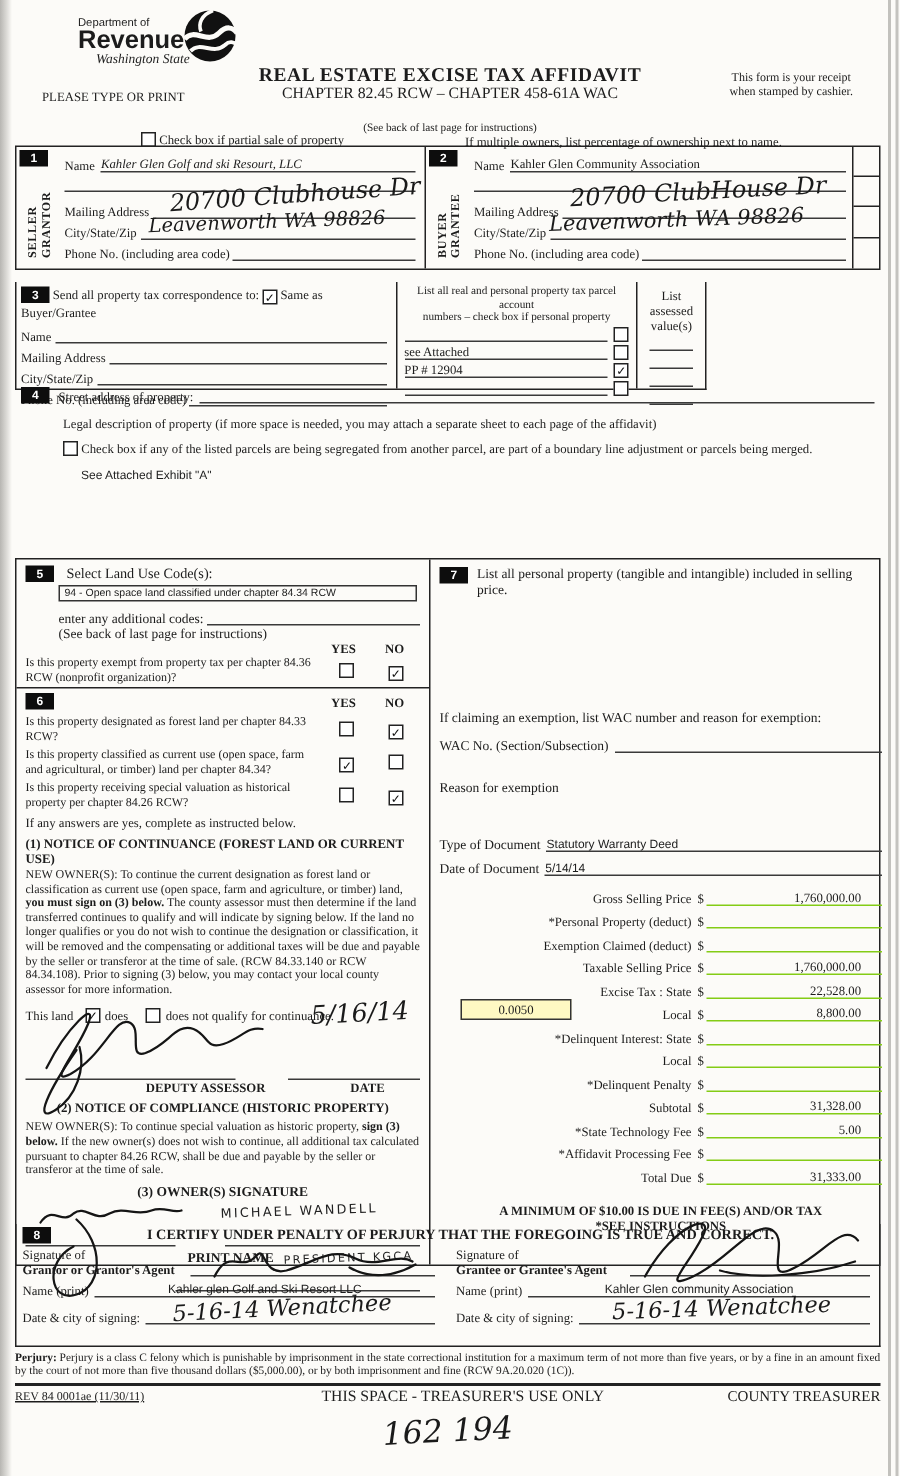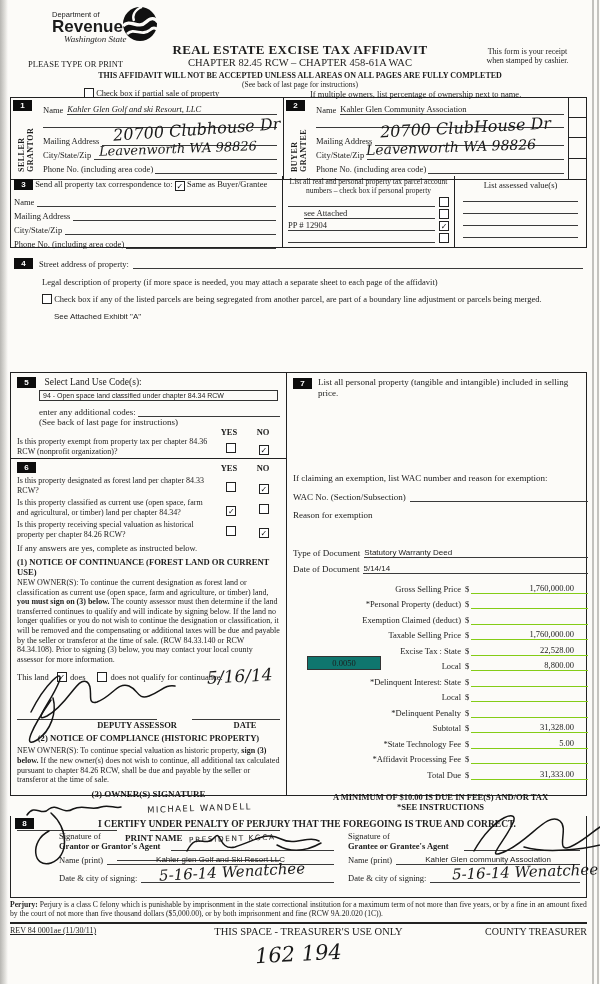--- a/index.html
+++ b/index.html
@@ -26,21 +26,21 @@
   .rot { writing-mode:vertical-rl; transform:rotate(180deg); font:bold 8px "Liberation Serif",serif;
          letter-spacing:.5px; line-height:9px; }
   .row { display:flex; align-items:flex-end; }
   svg.sig { position:absolute; overflow:visible; pointer-events:none; }
   svg.sig path { fill:none; stroke:#151515; stroke-width:1.5; stroke-linecap:round; }
   
   .mrow { position:relative; display:flex; align-items:flex-end; height:15.5px; font-size:8.5px; }
   .mlabel { width:168px; text-align:right; white-space:nowrap; }
   .dollar { margin:0 2px 0 4px; }
   .mline { flex:1; border-bottom:1px solid #84cc16; text-align:right; font-size:8.5px; padding-right:14px; }
-  .ratebox { position:absolute; left:14px; bottom:1px; border:1.5px solid #333; background:#0f766e;
+  .ratebox { position:absolute; left:14px; bottom:1px; border:1.5px solid #333; background:#fef9c3;
              width:74px; text-align:center; font-size:8.5px; padding:1px 0; }
   .qrow { display:flex; margin-top:3px; }
   .qtext { width:208px; font-size:8px; line-height:9.5px; }
   .qyes,.qno { width:34px; text-align:center; }
   .para { font-size:8px; line-height:9.6px; text-align:left; }
 </style>
 </head>
 <body>
 
 <div class="page">
@@ -61,23 +61,22 @@
       </svg>
     </div>
   </div>
   <div class="abs ctr b" style="left:120px;top:42px;width:360px;font-size:13px;letter-spacing:.4px;">REAL ESTATE EXCISE TAX AFFIDAVIT</div>
   <div class="abs ctr" style="left:120px;top:57px;width:360px;font-size:10.5px;">CHAPTER 82.45 RCW – CHAPTER 458-61A WAC</div>
   <div class="abs lbl" style="left:28px;top:59px;">PLEASE TYPE OR PRINT</div>
   <div class="abs sm" style="left:465px;top:47px;width:125px;text-align:center;">
     <div>This form is your receipt</div>
     <div>when stamped by cashier.</div>
   </div>
-  <div class="abs ctr b sm" style="left:0;top:71px;width:600px;">THIS AFFIDAVIT WILL NOT BE ACCEPTED UNLESS ALL AREAS ON ALL PAGES ARE FULLY COMPLETED</div>
   <div class="abs ctr xs" style="left:0;top:80px;width:600px;">(See back of last page for instructions)</div>
-  <div class="abs lbl" style="left:84px;top:88px;">
+  <div class="abs lbl" style="left:94px;top:88px;">
     <span class="chk"></span>
     <span>Check box if partial sale of property</span>
   </div>
   <div class="abs lbl" style="left:310px;top:89px;">If multiple owners, list percentage of ownership next to name.</div>
 
   <div class="abs" style="left:10px;top:97px;width:577px;height:83px;border:1.5px solid #222;display:flex;">
 
     <div style="width:273px;border-right:1px solid #222;display:flex;">
       <div style="width:30px;position:relative;">
         <span class="badge abs" style="left:2px;top:2px;">1</span>
@@ -139,21 +138,21 @@
         <div class="script abs" style="left:52px;top:41px;font-size:14px;transform:rotate(-2deg);">Leavenworth WA 98826</div>
       </div>
       <div style="width:18px;border-left:1px solid #222;">
         <div style="height:20px;border-bottom:1px solid #222;"></div>
         <div style="height:20px;border-bottom:1px solid #222;"></div>
         <div style="height:21px;border-bottom:1px solid #222;"></div>
       </div>
     </div>
   </div>
 
-  <div class="abs" style="left:10px;top:176px;width:577px;height:72px;border:1px solid #222;border-top:none;display:flex;">
+  <div class="abs" style="left:10px;top:188px;width:461px;height:72px;border:1px solid #222;border-top:none;display:flex;">
     <div style="width:272px;border-right:1px solid #222;padding:3px 6px 0 3px;position:relative;">
       <div class="lbl" style="margin-bottom:2px;">
         <span class="badge">3</span>
         <span>Send all property tax correspondence to:</span>
         <span class="chk">✓</span>
         <span>Same as Buyer/Grantee</span>
       </div>
       <div class="row lbl" style="height:14px;">
           <span>Name</span>
           <span class="u" style="flex:1;margin-left:3px;"></span>
@@ -174,21 +173,21 @@
     <div style="width:172px;border-right:1px solid #222;padding:2px 5px 0 5px;">
       <div class="xs ctr" style="line-height:8.5px;">
         <div>List all real and personal property tax parcel account</div>
         <div>numbers – check box if personal property</div>
       </div>
       <div class="row" style="height:12px;">
           <span class="u lbl" style="flex:1;margin-right:4px;"></span>
           <span class="chk"></span>
         </div>
       <div class="row" style="height:12px;">
-          <span class="u lbl" style="flex:1;margin-right:4px;margin-left:16px;">see Attached</span>
+          <span class="u lbl" style="flex:1;margin-right:4px;">see Attached</span>
           <span class="chk"></span>
         </div>
       <div class="row" style="height:12px;">
           <span class="u lbl" style="flex:1;margin-right:4px;">PP # 12904</span>
           <span class="chk">✓</span>
         </div>
       <div class="row" style="height:12px;">
           <span class="u lbl" style="flex:1;margin-right:4px;"></span>
           <span class="chk"></span>
         </div>
@@ -209,21 +208,21 @@
       <span class="u" style="flex:1;margin-left:4px;"></span>
     </div>
     <div class="lbl" style="margin:8px 0 0 28px;">Legal description of property (if more space is needed, you may attach a separate sheet to each page of the affidavit)</div>
     <div class="lbl" style="margin:7px 0 0 28px;">
       <span class="chk"></span>
       <span>Check box if any of the listed parcels are being segregated from another parcel, are part of a boundary line adjustment or parcels being merged.</span>
     </div>
     <div class="lbl" style="margin:8px 0 0 40px;font-family:'Liberation Sans',sans-serif;font-size:8px;">See Attached Exhibit "A"</div>
   </div>
 
-  <div class="abs" style="left:10px;top:372px;width:577px;height:424px;border:1.5px solid #222;display:flex;">
+  <div class="abs" style="left:10px;top:372px;width:577px;height:472px;border:1.5px solid #222;display:flex;">
 
     <div style="width:276px;border-right:1px solid #222;">
       <div style="padding:4px 6px 2px 6px;border-bottom:1px solid #222;">
         <div style="font-size:9.5px;">
           <span class="badge" style="margin-right:6px;">5</span>
           <span>Select Land Use Code(s):</span>
         </div>
         <div style="border:1px solid #333;margin:2px 2px 3px 22px;padding:1px 3px;font:7px 'Liberation Sans',sans-serif;">94 - Open space land classified under chapter 84.34 RCW</div>
         <div class="row" style="font-size:9px;height:13px;margin-left:22px;">
           <span>enter any additional codes:</span>
@@ -325,21 +324,21 @@
       <div class="row" style="align-items:flex-start;">
         <span class="badge" style="margin:1px 6px 0 0;">7</span>
         <span style="font-size:9px;line-height:11px;width:270px;">List all  personal property (tangible and intangible) included in selling price.</span>
       </div>
       <div style="height:74px;"></div>
       <div style="font-size:9px;">If claiming an exemption, list WAC number and reason for exemption:</div>
       <div class="row" style="font-size:9px;margin-top:9px;">
         <span>WAC No. (Section/Subsection)</span>
         <span class="u" style="flex:1;margin-left:4px;"></span>
       </div>
-      <div style="font-size:9px;margin-top:8px;">Reason for exemption</div>
+      <div style="font-size:9px;margin-top:18px;">Reason for exemption</div>
       <div style="height:28px;"></div>
       <div class="row" style="font-size:9px;">
         <span>Type of Document</span>
         <span class="u" style="flex:1;margin-left:4px;font-family:'Liberation Sans',sans-serif;font-size:8px;">Statutory Warranty Deed</span>
       </div>
       <div class="row" style="font-size:9px;margin-top:6px;">
         <span>Date of Document</span>
         <span class="u" style="flex:1;margin-left:4px;font-family:'Liberation Sans',sans-serif;font-size:8px;">5/14/14</span>
       </div>
       <div style="margin-top:4px;">
@@ -413,21 +412,21 @@
       <div class="b ctr" style="font-size:8.5px;margin-top:12px;">A MINIMUM OF $10.00 IS DUE IN FEE(S) AND/OR TAX</div>
       <div class="b ctr" style="font-size:8.5px;">*SEE INSTRUCTIONS</div>
     </div>
   </div>
 
   <div class="abs" style="left:10px;top:816px;width:577px;height:82px;border:1.5px solid #222;border-top:none;padding:2px 6px 0 4px;">
     <div class="row">
       <span class="badge">8</span>
       <span class="b ctr" style="flex:1;font-size:9.5px;">I CERTIFY UNDER PENALTY OF PERJURY THAT THE FOREGOING IS TRUE AND CORRECT.</span>
     </div>
-    <div style="display:flex;margin-left:44px;">
+    <div style="display:flex;">
 
       <div style="width:285px;position:relative;padding-right:10px;">
         <div class="row" style="margin-top:2px;">
           <span class="lbl" style="width:112px;line-height:10px;">
             <span>Signature of</span><br>
             <span class="b">Grantor or Grantor's Agent</span>
           </span>
           <span class="u" style="flex:1;height:20px;"></span>
         </div>
         <svg class="sig" style="left:120px;top:-4px;" width="150" height="34">

